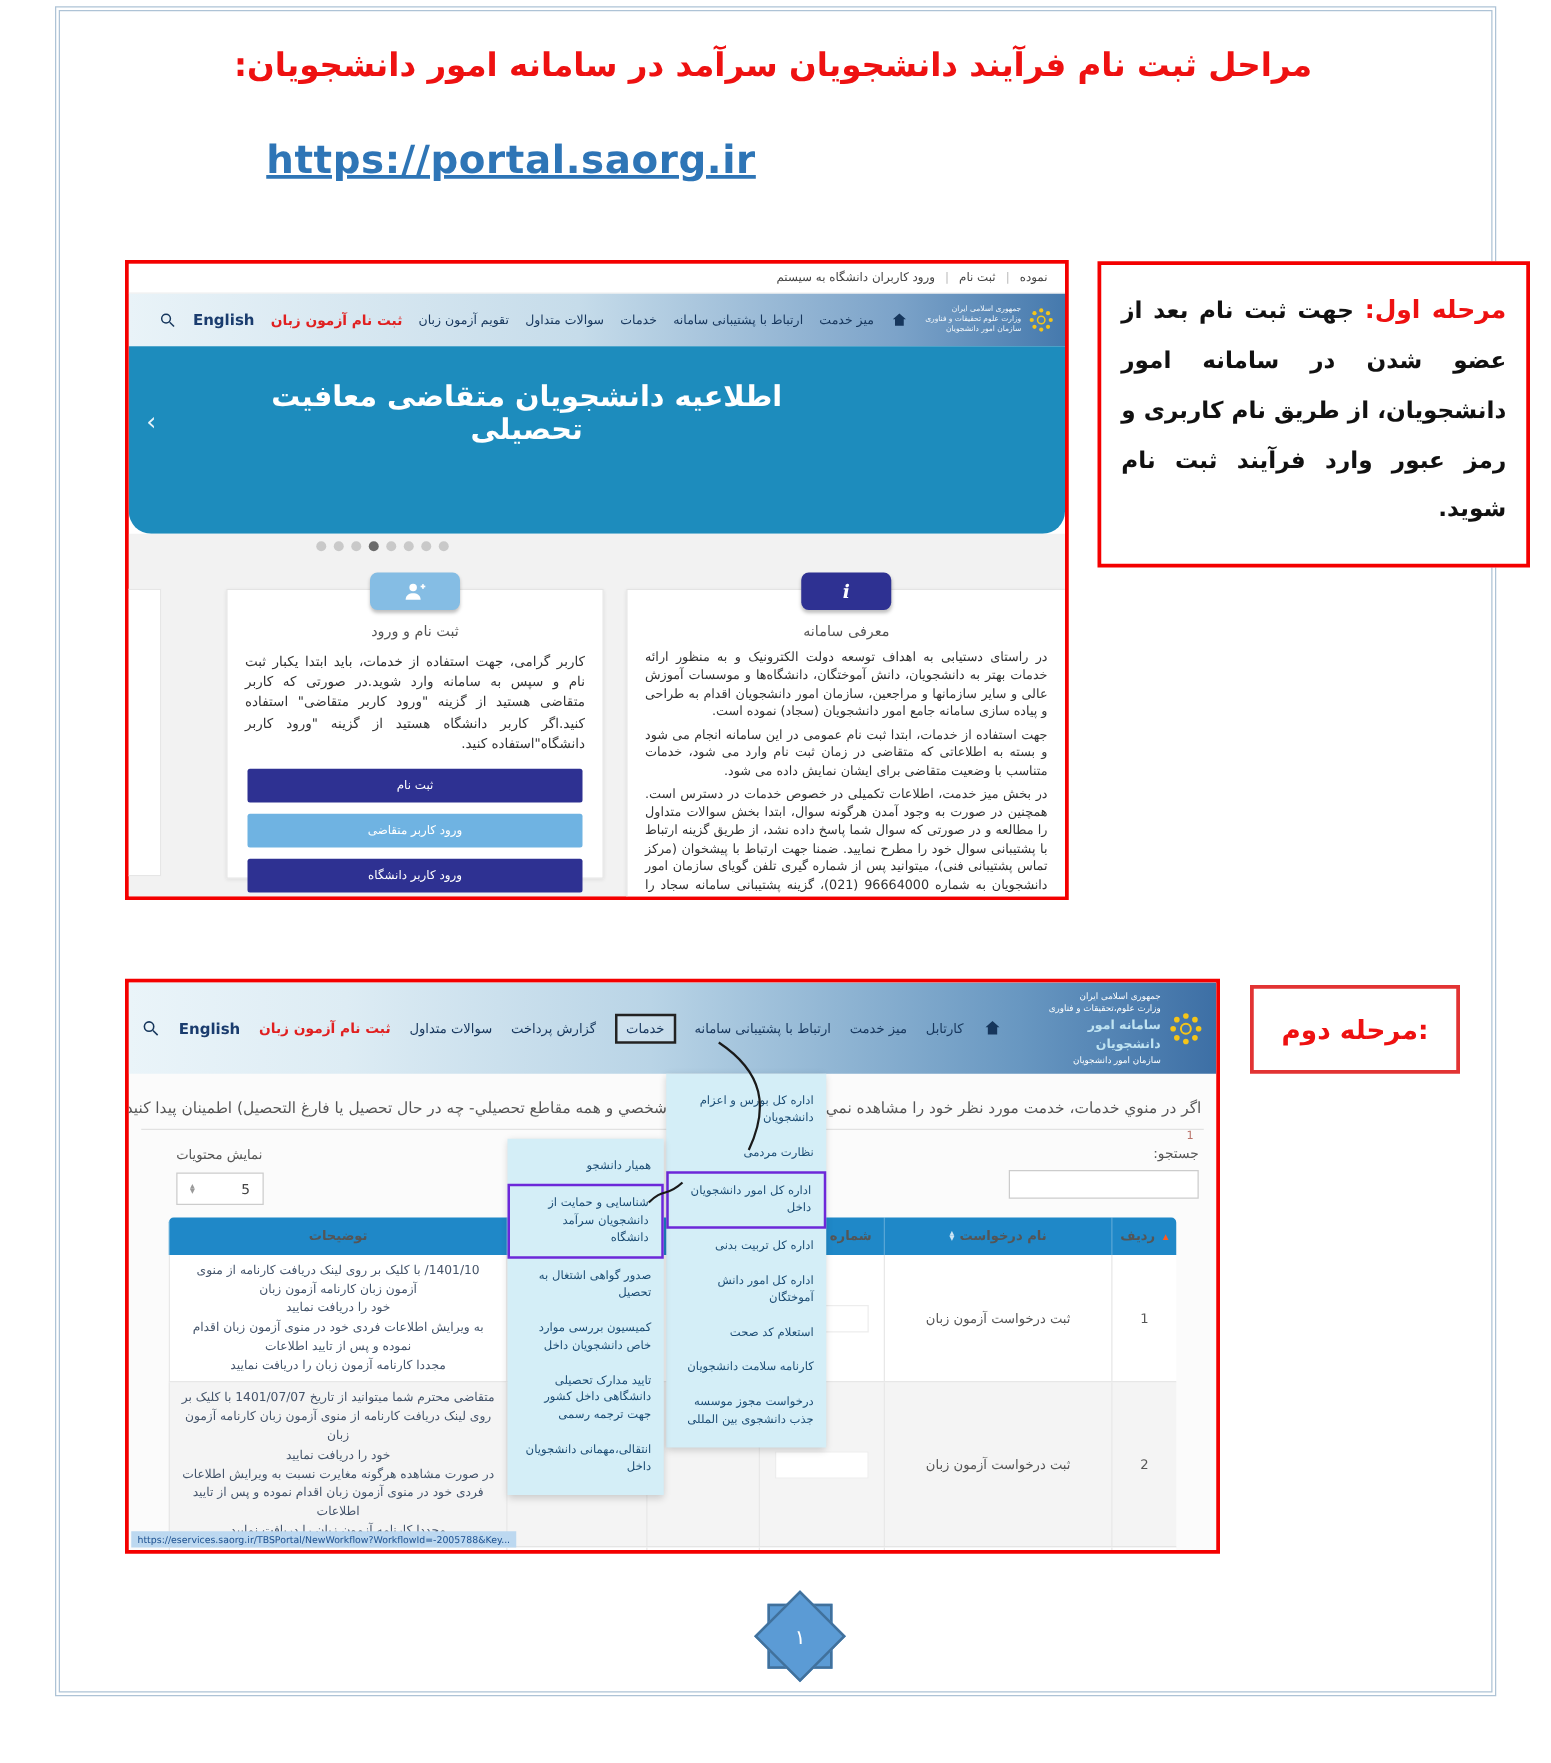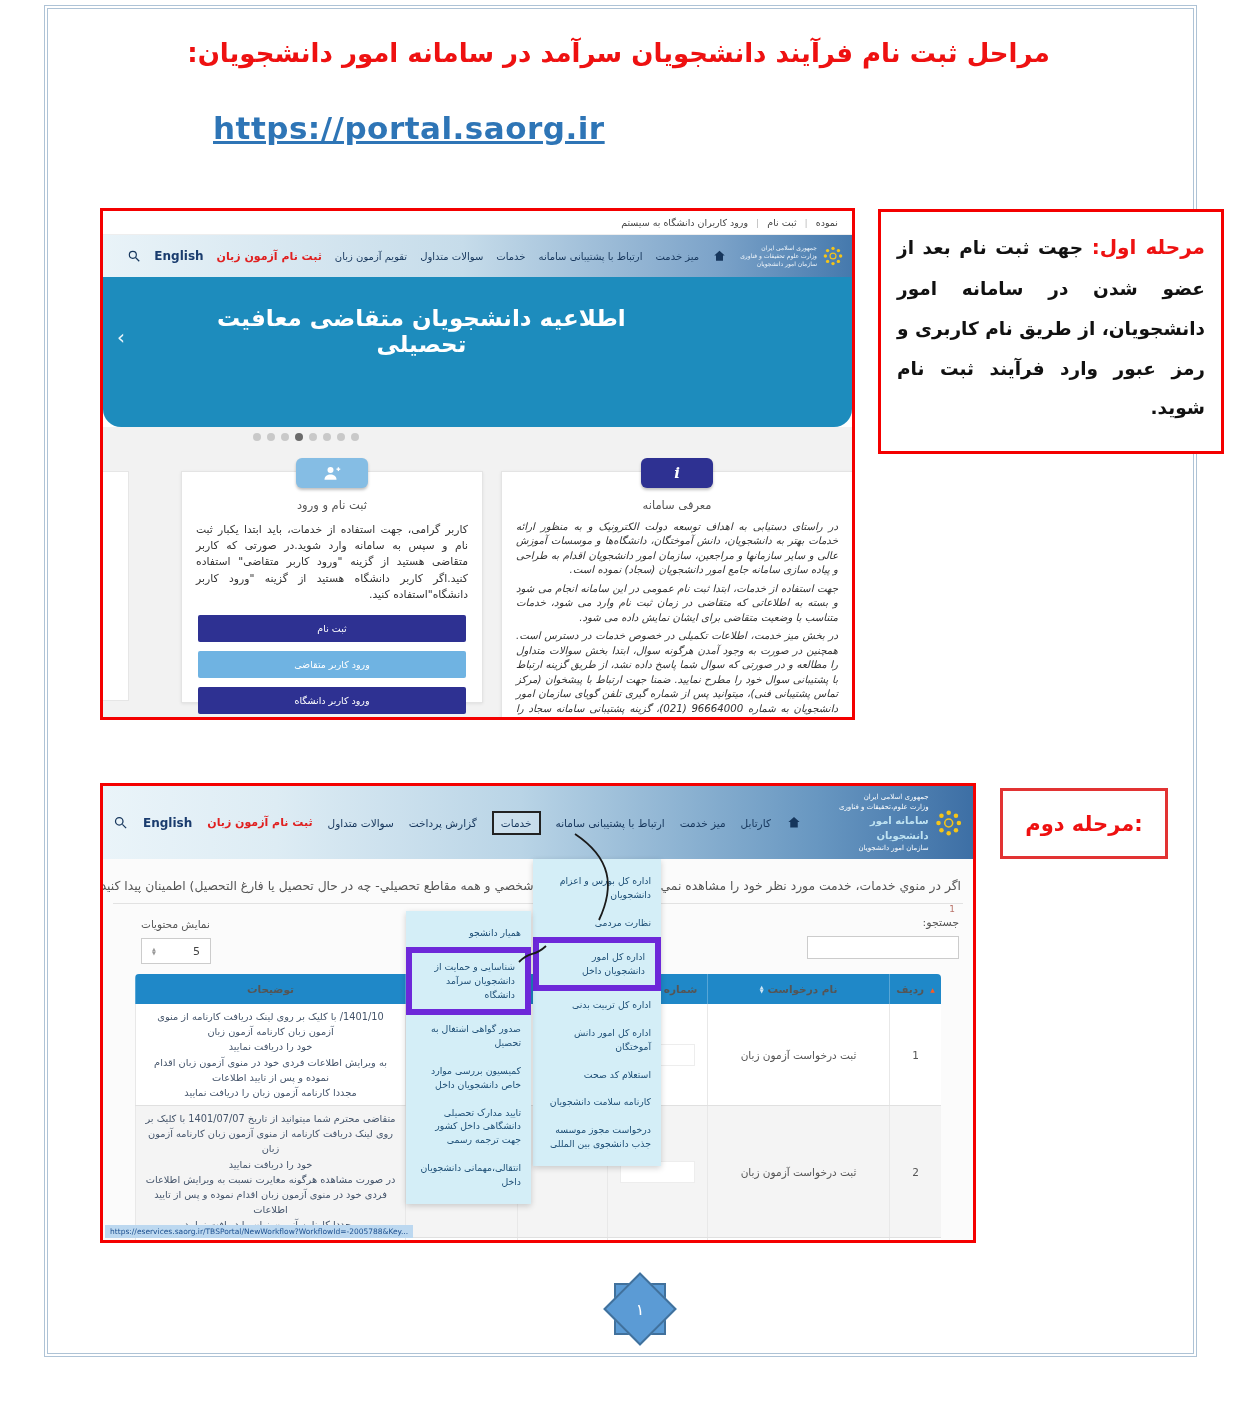--- a/index.html
+++ b/index.html
@@ -75,21 +75,21 @@
     align-items:center; justify-content:center; box-shadow:0 2px 3px rgba(0,0,0,.25);
   }
   .tab-blue { background:#85bde4; }
   .tab-navy { background:#2e3192; }
   .itab { color:#fff; font-family:"DejaVu Serif", serif; font-style:italic; font-weight:bold; font-size:15px; }
   .card-title { text-align:center; font-size:11.5px; color:#555; margin-top:26px; direction:rtl; }
   .card-body {
     direction:rtl; text-align:justify; font-size:10.8px; color:#333;
     line-height:1.5; padding:10px 14px 0 14px;
   }
-  .intro-card .card-body { font-size:10.2px; line-height:1.42; padding-top:8px;font-style:italic; }
+  .intro-card .card-body { font-size:10.2px; line-height:1.42; padding-top:8px; }
   .intro-card .card-body p { margin-bottom:4px; }
   .reg-buttons { padding:12px 16px 0 16px; display:flex; flex-direction:column; gap:9px; }
   .btn { height:27px; border:none; border-radius:2px; color:#fff; font-size:9.5px;
          font-family:"DejaVu Sans", sans-serif; cursor:pointer; }
   .btn-navy { background:#2e3192; }
   .btn-light { background:#6fb3e2; }
   
   .step1-box {
     position:absolute; left:878px; top:209px; width:346px; height:245px;
     border:3px solid #f40000; background:#fff; padding:14px 16px;
@@ -155,21 +155,21 @@
   .redact { width:82%; height:22px; background:#fff; border:1px solid #ededed; }
   .report-link { color:#3b7dc4; font-size:10px; cursor:pointer; border-top:1px solid #e6e6e6; padding-top:5px; }
   
   .menu {
     position:absolute; background:#d4eef7; box-shadow:0 2px 6px rgba(0,0,0,.18);
     direction:rtl; font-size:9.3px; color:#1d4e75; z-index:5; padding:8px 0;
   }
   .menu1 { left:430px; top:73px; width:128px; }
   .menu2 { left:303px; top:125px; width:125px; }
   .menu-item { padding:7px 10px; text-align:right; line-height:1.5; cursor:pointer; }
-  .menu-item.boxed { border:6px solid #6d28d9; }
+  .menu-item.boxed { border:2px solid #6d28d9; }
   .connectors { position:absolute; left:0; top:0; width:876px; height:460px; z-index:6; pointer-events:none; }
   .urlbar {
     position:absolute; left:2px; bottom:2px; background:#bcd8f0; color:#1b4f8f;
     font-size:7.5px; padding:2px 5px; z-index:7; max-width:370px; white-space:nowrap; overflow:hidden;
   }
   
   .star-badge { position:absolute; left:603px; top:1272px; width:74px; height:74px; }
   .star-badge .sq {
     position:absolute; left:11px; top:11px; width:52px; height:52px;
     background:#5b9bd5; border:2px solid #41719c;

